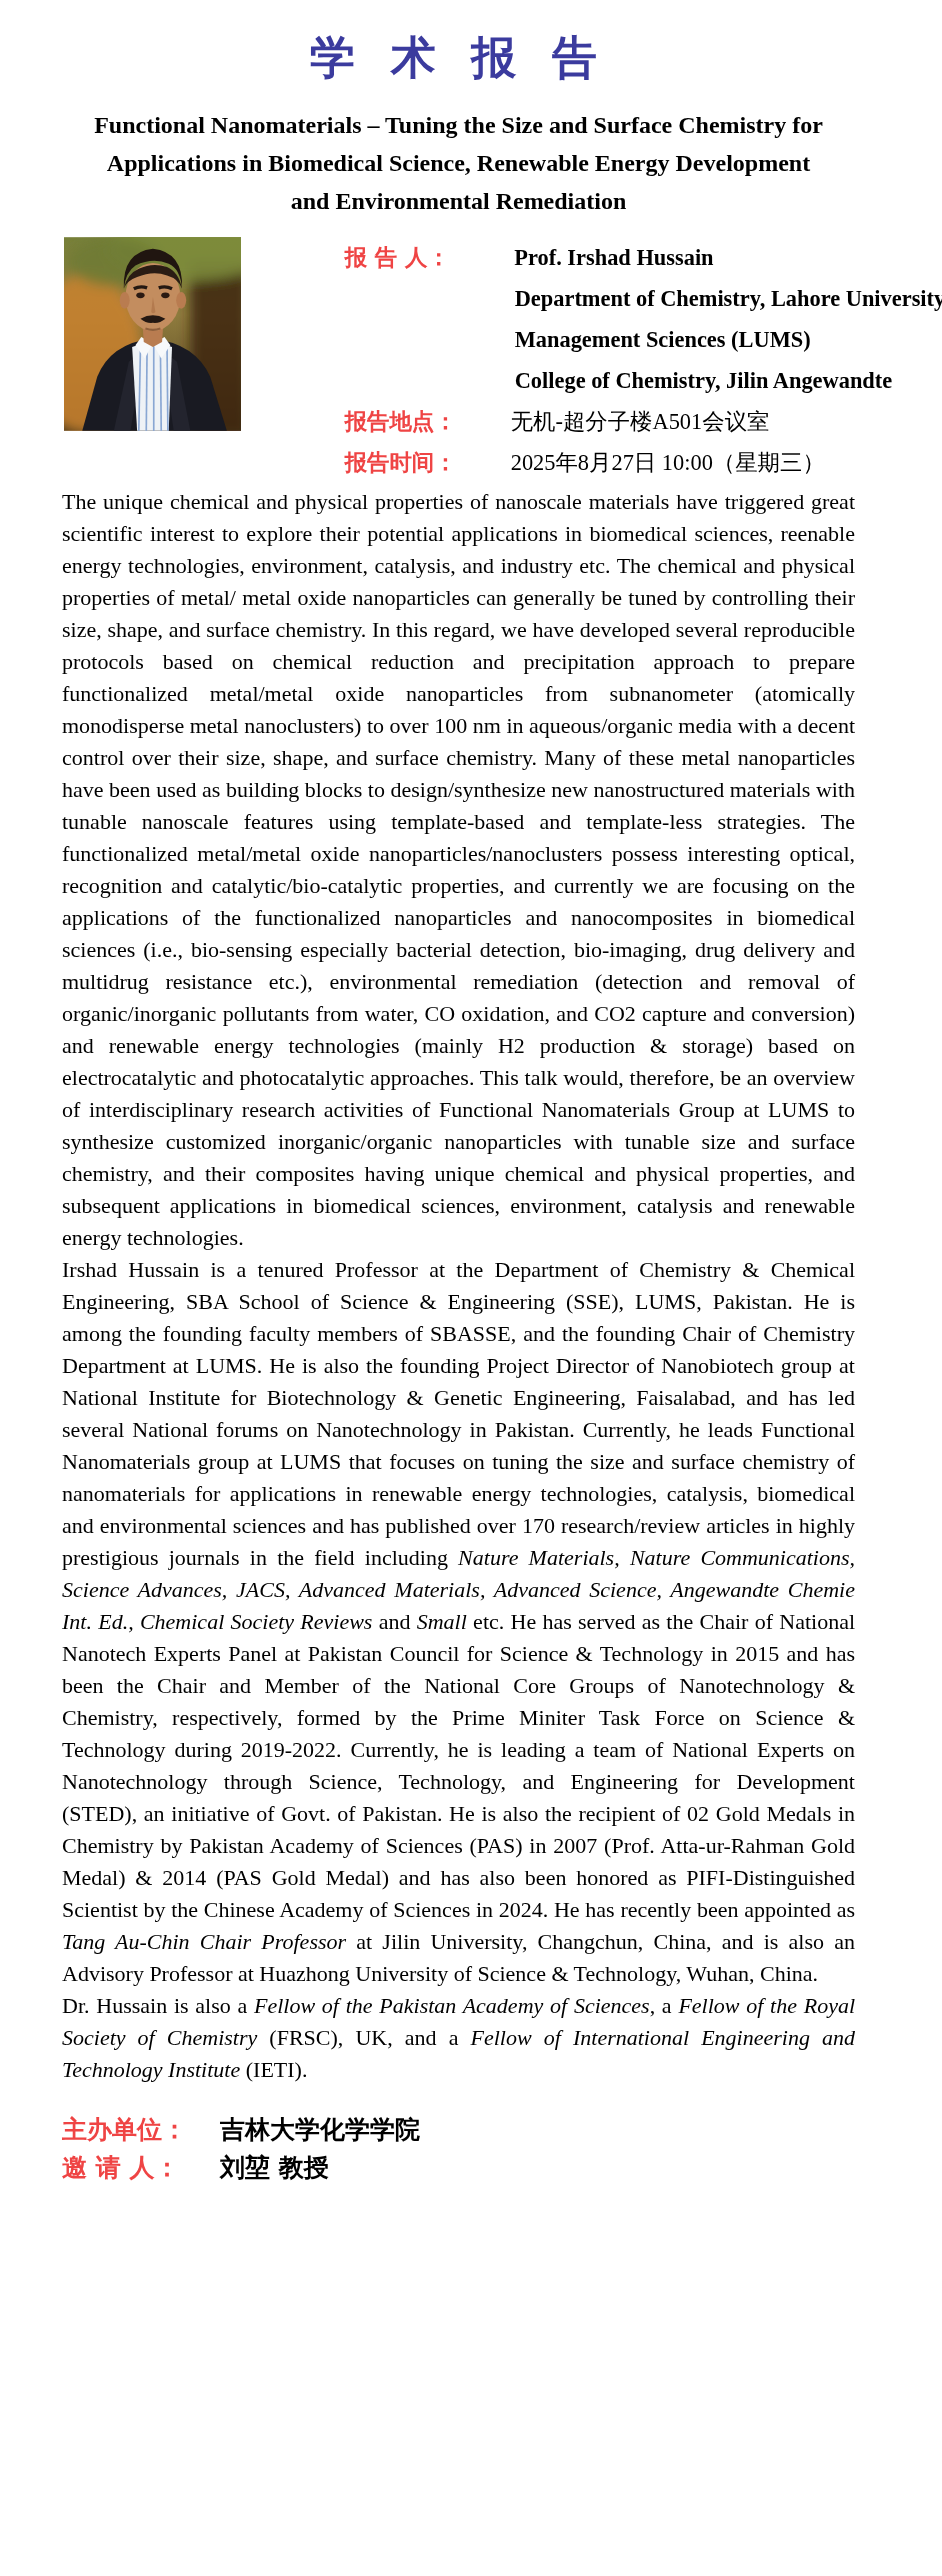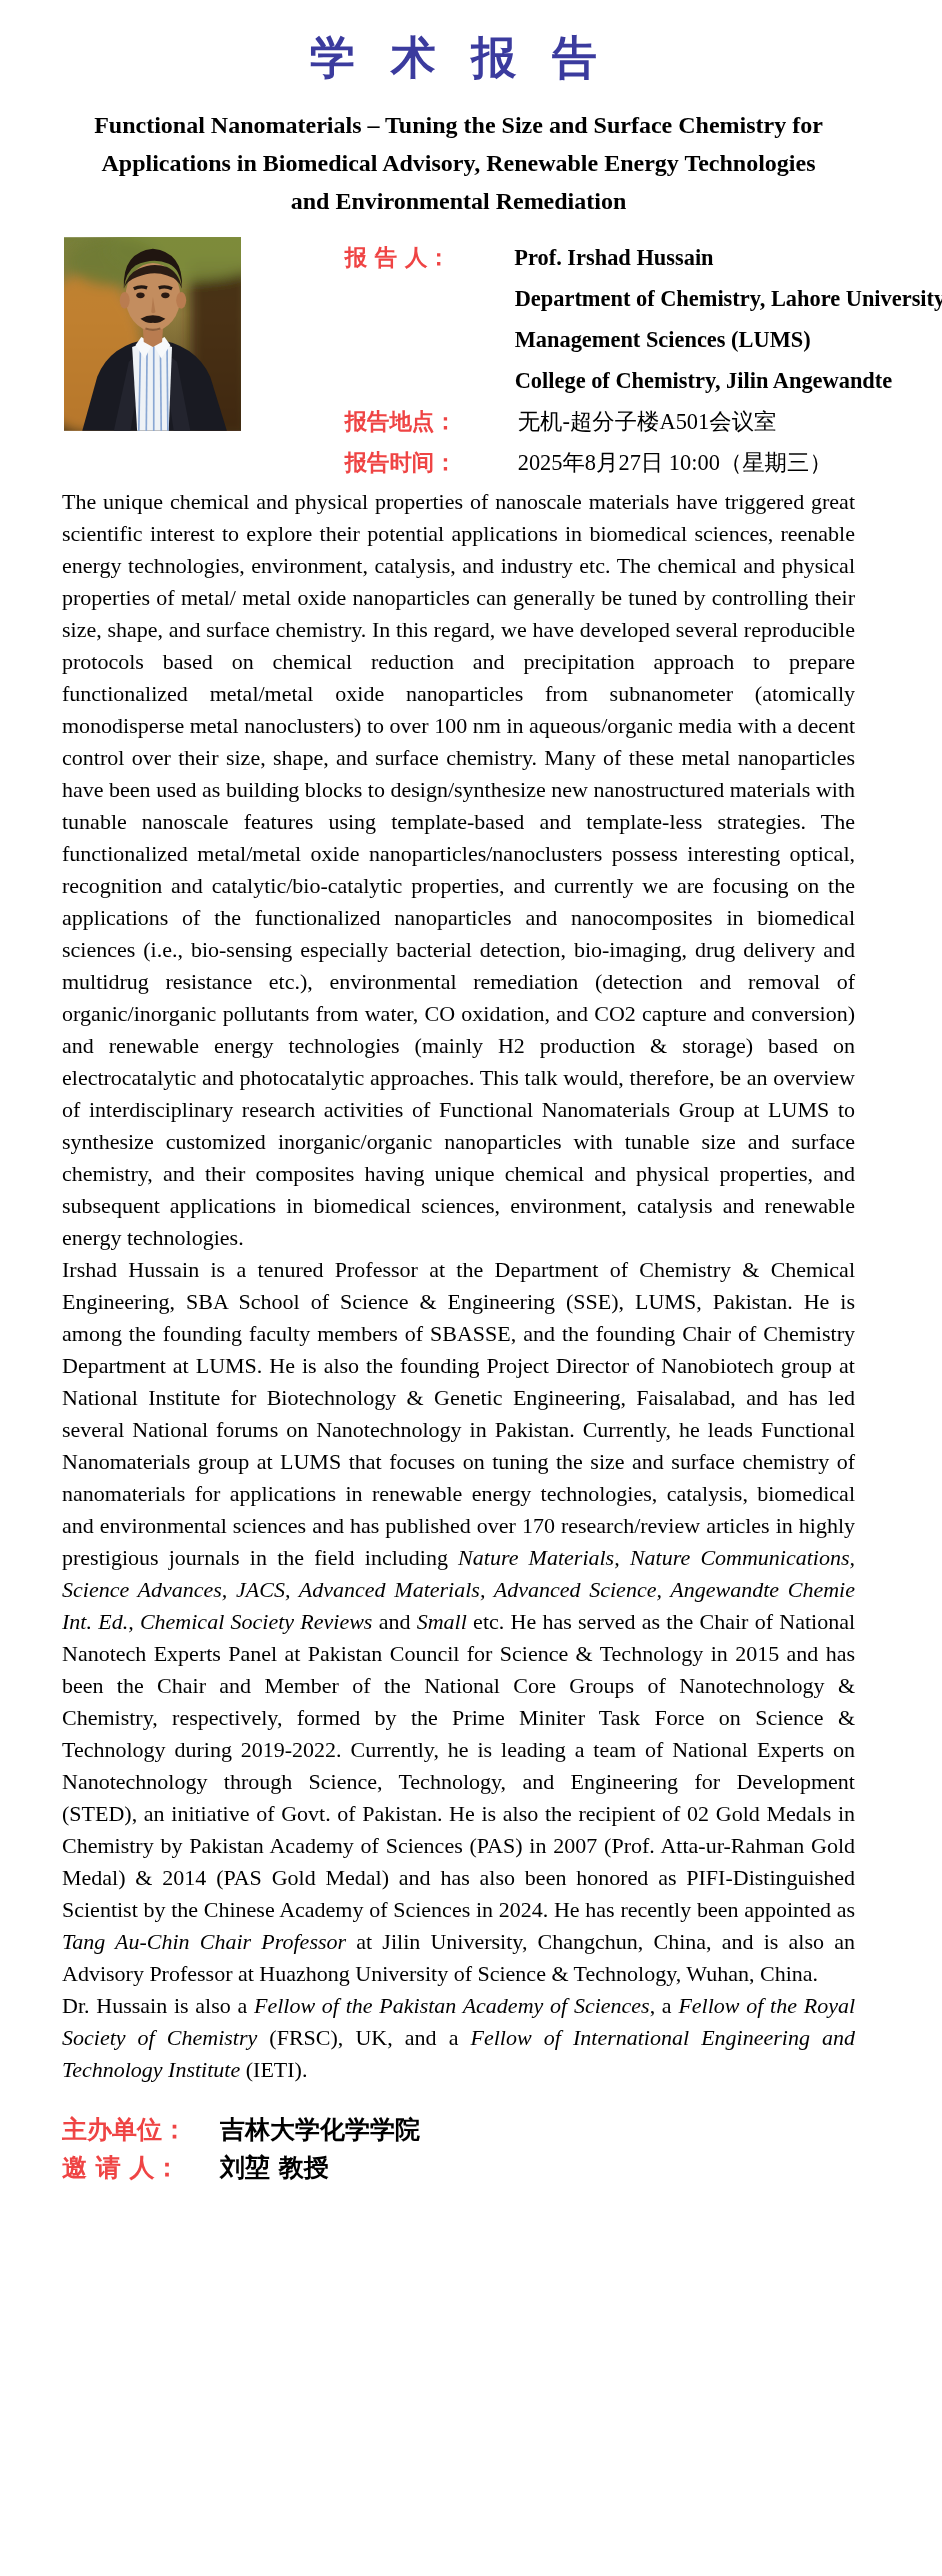--- a/index.html
+++ b/index.html
@@ -29,21 +29,21 @@
   .photo-wrap svg{display:block;}
   .speaker-info{margin-left:104px;flex:1;}
   .info-row{font-size:22.4px;line-height:41px;white-space:nowrap;}
   .info-label{
     display:inline-block;width:158px;color:#ef4444;font-weight:bold;
     font-family:"DejaVu Sans",sans-serif;font-size:22.4px;
   }
   .info-val-en{font-weight:bold;margin-left:11.6px;}
   .indent{padding-left:170px;}
   .indent .info-val-en{margin-left:0;}
-  .info-val-cjk{margin-left:15px;font-size:22.4px;}
+  .info-val-cjk{margin-left:8px;font-size:22.4px;}
 
   
   .sec-heading{
     font-family:"DejaVu Sans",sans-serif;font-weight:bold;color:#000;
     font-size:32px;line-height:42px;margin:11.6px 0 13.3px 0;
   }
   .sec-heading.bio{margin-top:37px;margin-bottom:18.3px;}
 
   
   .body-text{
@@ -63,21 +63,21 @@
 </style>
 </head>
 <body>
 
 <div class="page">
 
   <div class="cn-title">学 术 报 告</div>
 
   <div class="en-title">
     <div>Functional Nanomaterials – Tuning the Size and Surface Chemistry for</div>
-    <div>Applications in Biomedical Advisory, Renewable Energy Technologies</div>
+    <div>Applications in Biomedical Science, Renewable Energy Development</div>
     <div>and Environmental Remediation</div>
   </div>
 
   <div class="speaker">
     <div class="photo-wrap">
       <svg width="177" height="194" viewBox="0 0 213 233">
         <defs>
           <linearGradient id="bgGrad" x1="0" y1="0" x2="0" y2="1">
             <stop offset="0" stop-color="#77803a"></stop>
             <stop offset="0.4" stop-color="#8f7c3e"></stop>

